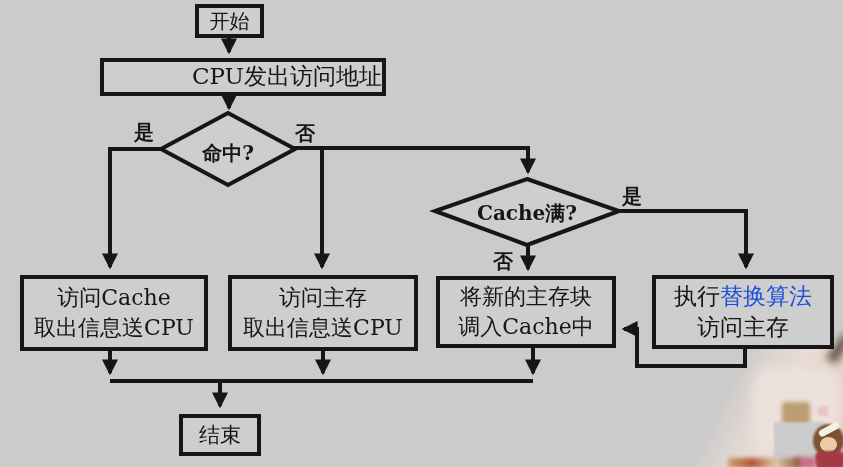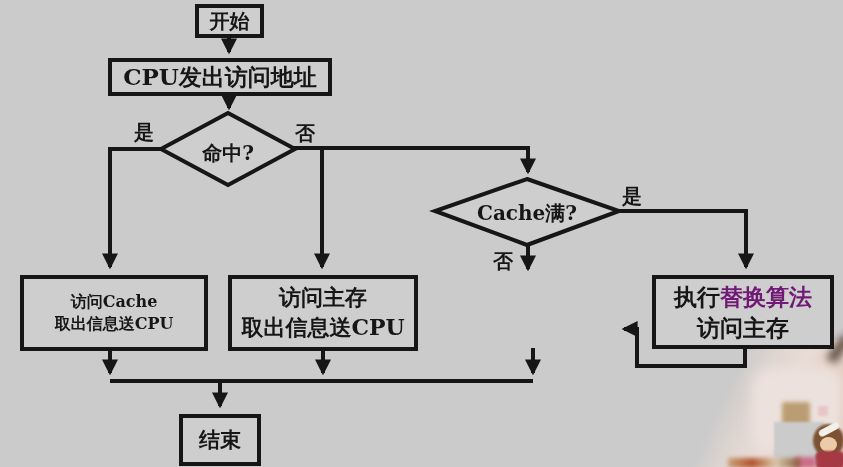--- a/index.html
+++ b/index.html
@@ -14,34 +14,34 @@
   .lines{position:absolute;left:0;top:0;z-index:2;}
   .node{
     position:absolute;
     box-sizing:border-box;
     border:4px solid #161616;
     background:#cecece;
     display:flex;
     flex-direction:column;
     align-items:center;
     justify-content:center;
-    font-weight:bold;
+    font-weight:normal;
     text-align:center;
     z-index:3;
     line-height:1.35;
   }
   .lbl{
     position:absolute;
     font-weight:bold;
     text-align:center;
     z-index:4;
     font-size:20px;
   }
   .diamond-label{background:transparent;text-align:center;}
-  .red{color:#701a75;}
+  .red{color:#1d4ed8;}
   
   .photo{position:absolute;right:0;bottom:0;width:153px;height:127px;z-index:1;pointer-events:none;}
   .photo .base{
     position:absolute;inset:0;
     background:linear-gradient(115deg, rgba(203,203,203,0) 28%, rgba(228,216,210,.85) 45%, #e9dcd6 58%, #e3d0c5 78%, #d8bfae 100%);
     border-top-left-radius:70px;
   }
   .photo .blob{position:absolute;}
   .b-darkedge{left:134px;top:4px;width:30px;height:10px;background:#5a4a40;transform:rotate(-55deg);filter:blur(4px);}
   .b-wall{left:62px;top:28px;width:91px;height:84px;background:#ece1dc;border-radius:20px;filter:blur(6px);}
@@ -84,41 +84,45 @@
     <g stroke="#161616" stroke-width="4" fill="#cecece">
       <polygon points="228,113 295,149 228,185 161,149"></polygon>
       <polygon points="527,179 619,211 527,245 435,211"></polygon>
     </g>
   </svg>
 
   <div class="node" style="left:195px;top:4px;width:69px;height:34px;font-size:20px;">
     <span>开始</span>
   </div>
 
-  <div class="node" style="left:108px;top:58px;width:224px;height:38px;font-size:23px;">
+  <div class="node" style="left:100px;top:58px;width:286px;height:38px;font-size:23px;align-items:flex-end;">
     <span>CPU发出访问地址</span>
   </div>
 
-  <div class="node" style="left:20px;top:275px;width:188px;height:76px;font-size:16px;">
+  <div class="node" style="left:20px;top:275px;width:188px;height:76px;font-size:22px;">
     <span>访问Cache</span>
     <span>取出信息送CPU</span>
   </div>
 
   <div class="node" style="left:228px;top:275px;width:190px;height:76px;font-size:22px;">
     <span>访问主存</span>
     <span>取出信息送CPU</span>
   </div>
 
+  <div class="node" style="left:436px;top:276px;width:180px;height:72px;font-size:22px;">
+    <span>将新的主存块</span>
+    <span>调入Cache中</span>
+  </div>
 
   <div class="node" style="left:652px;top:275px;width:182px;height:74px;font-size:23px;">
     <span><span>执行</span><span class="red">替换算法</span></span>
     <span>访问主存</span>
   </div>
 
-  <div class="node" style="left:179px;top:414px;width:82px;height:52px;font-size:21px;">
+  <div class="node" style="left:179px;top:414px;width:82px;height:42px;font-size:21px;">
     <span>结束</span>
   </div>
 
   <div class="lbl diamond-label" style="left:178px;top:140px;width:100px;font-size:20px;">命中?</div>
   <div class="lbl diamond-label" style="left:452px;top:200px;width:150px;font-size:20px;">Cache满?</div>
 
   <div class="lbl" style="left:130px;top:119px;width:28px;">是</div>
   <div class="lbl" style="left:291px;top:120px;width:28px;">否</div>
   <div class="lbl" style="left:618px;top:183px;width:28px;">是</div>
   <div class="lbl" style="left:489px;top:248px;width:28px;">否</div>

